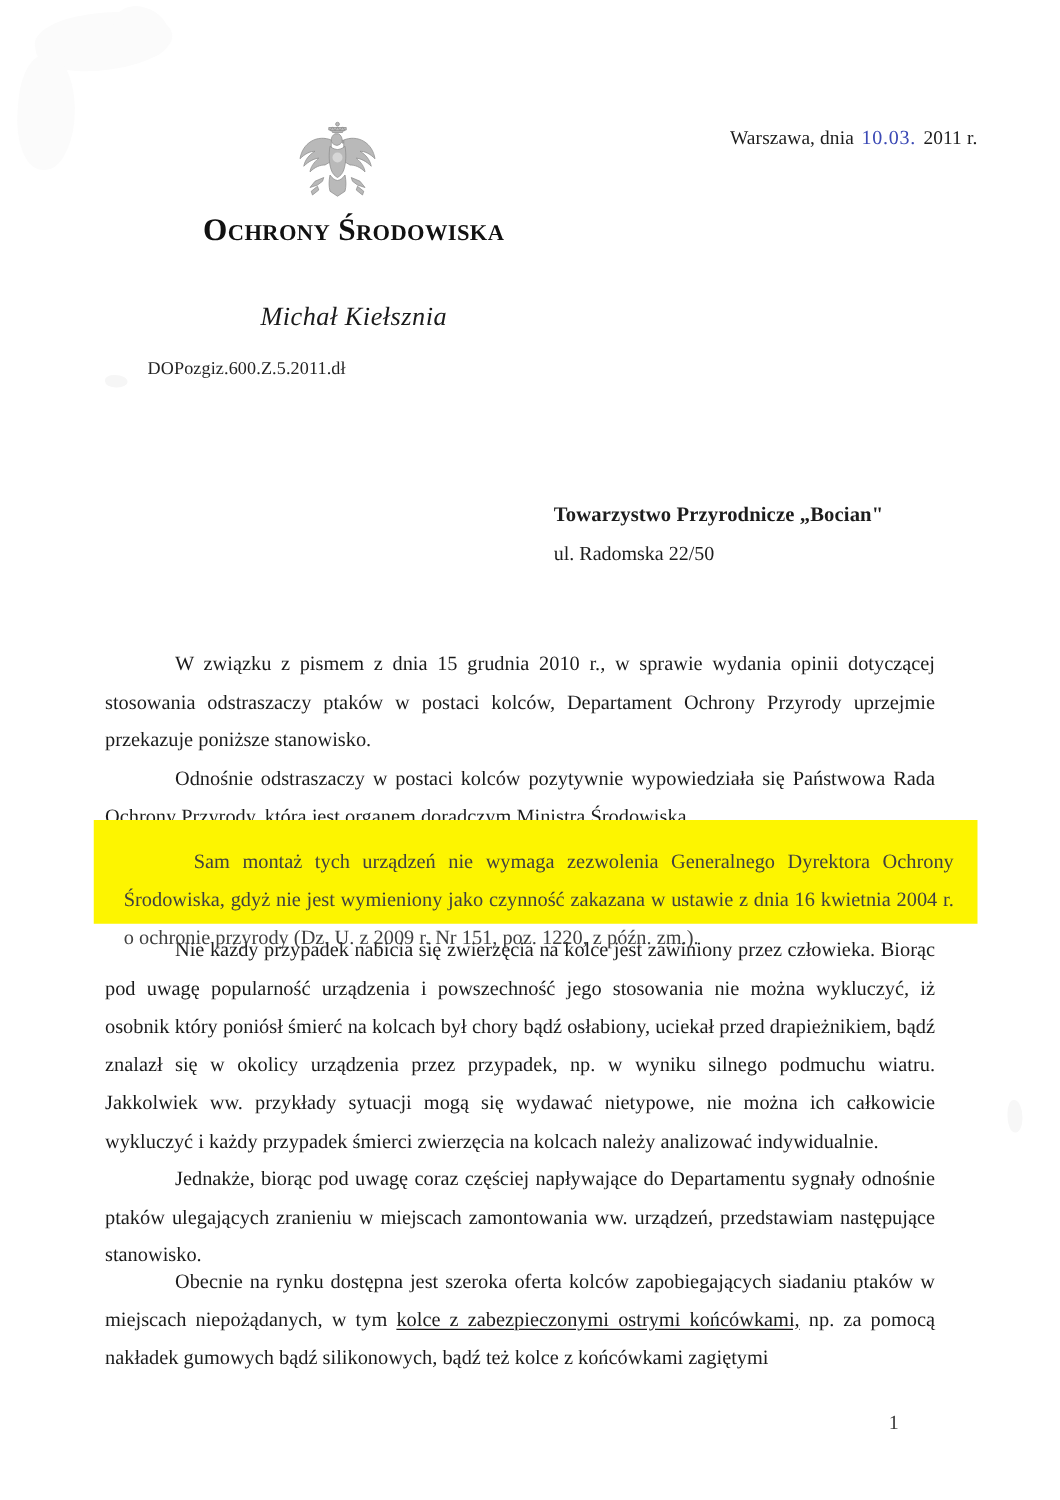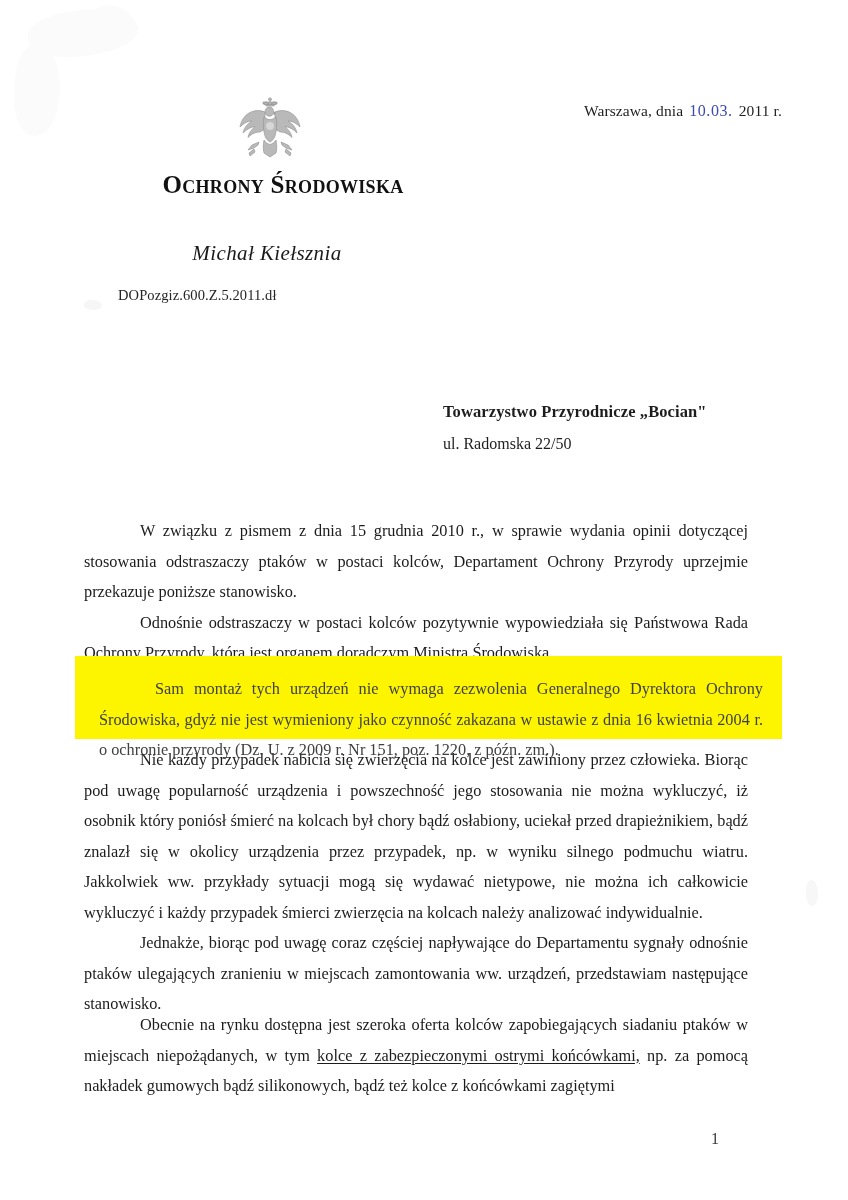--- a/index.html
+++ b/index.html
@@ -66,21 +66,21 @@
     font-size: 25px;
     font-weight: bold;
     font-variant: small-caps;
     line-height: 1.17;
     letter-spacing: 0.3px;
     color: #111;
   }
 
   .signer {
     position: absolute;
-    left: 102px;
+    left: 118px;
     top: 241px;
     width: 330px;
     text-align: center;
     font-style: italic;
     font-size: 21px;
     letter-spacing: 0.4px;
     color: #1a1a1a;
   }
 
   .ref-no {

